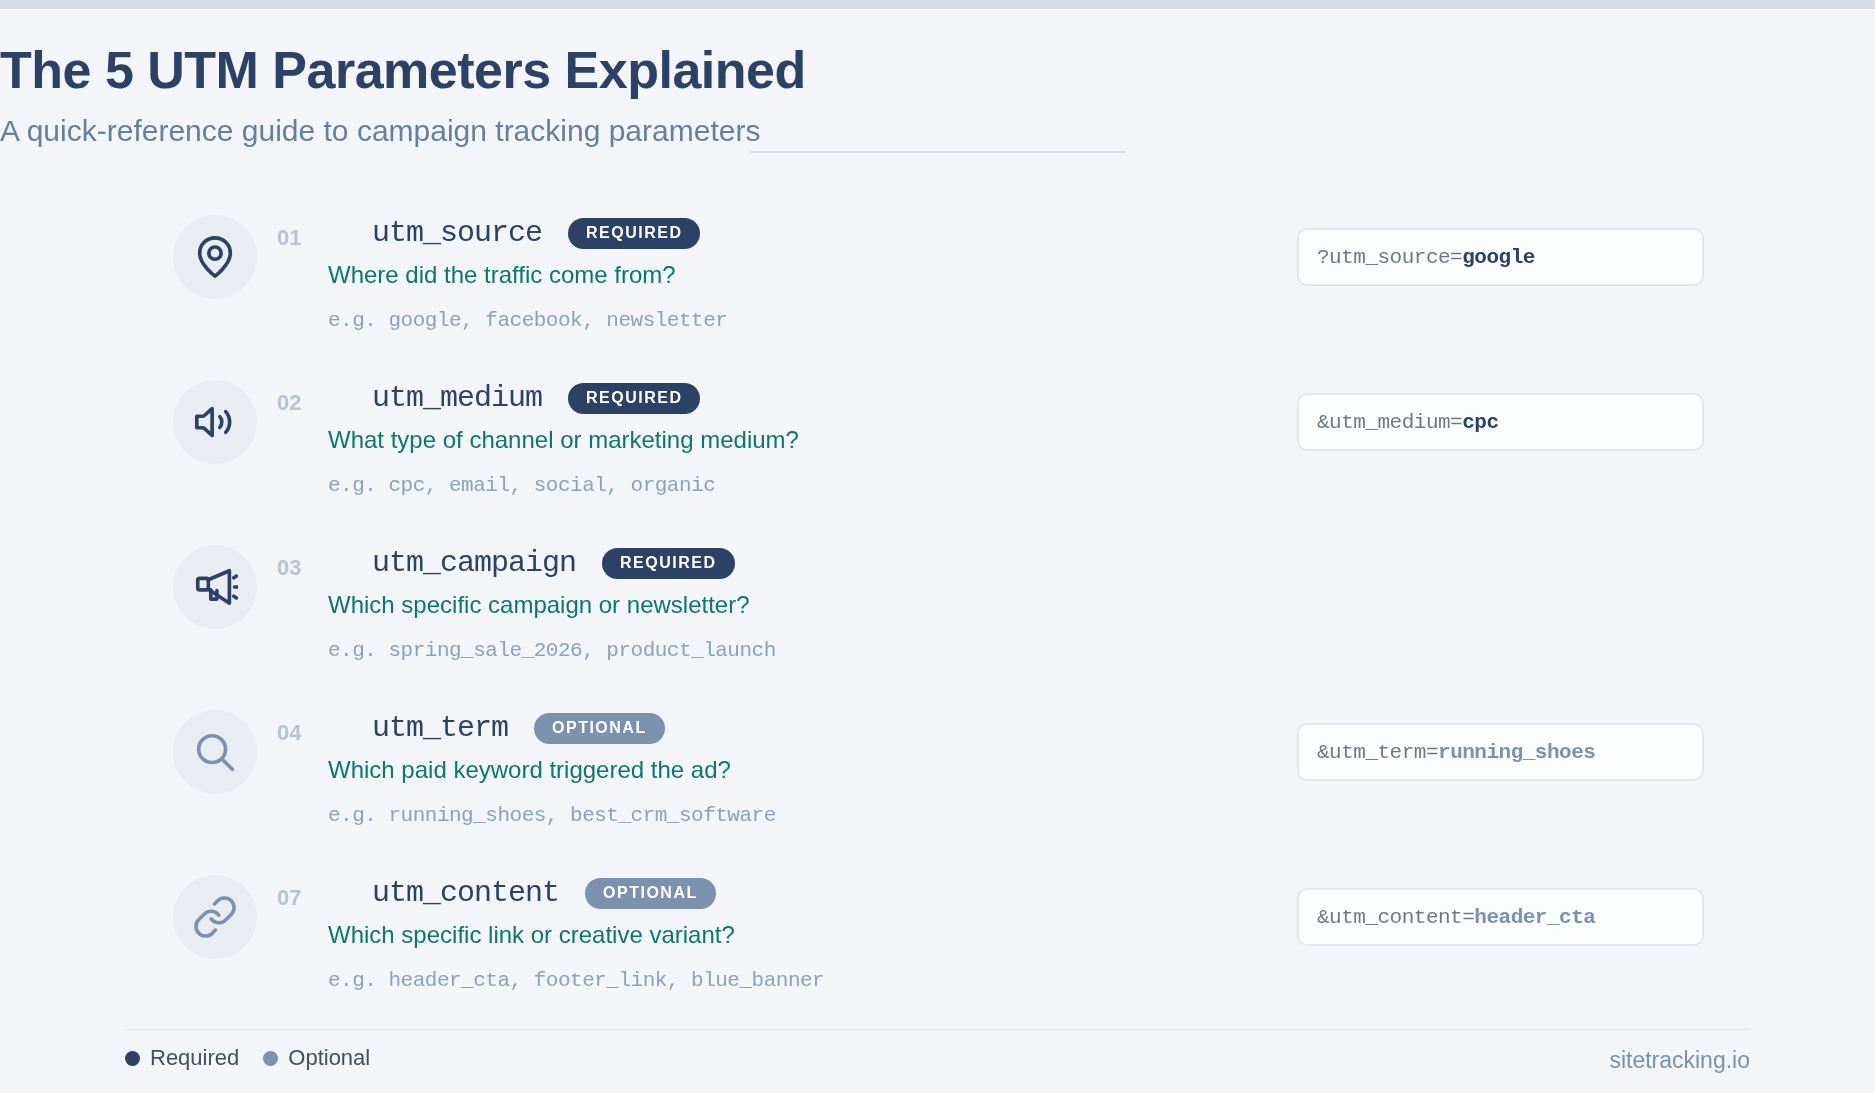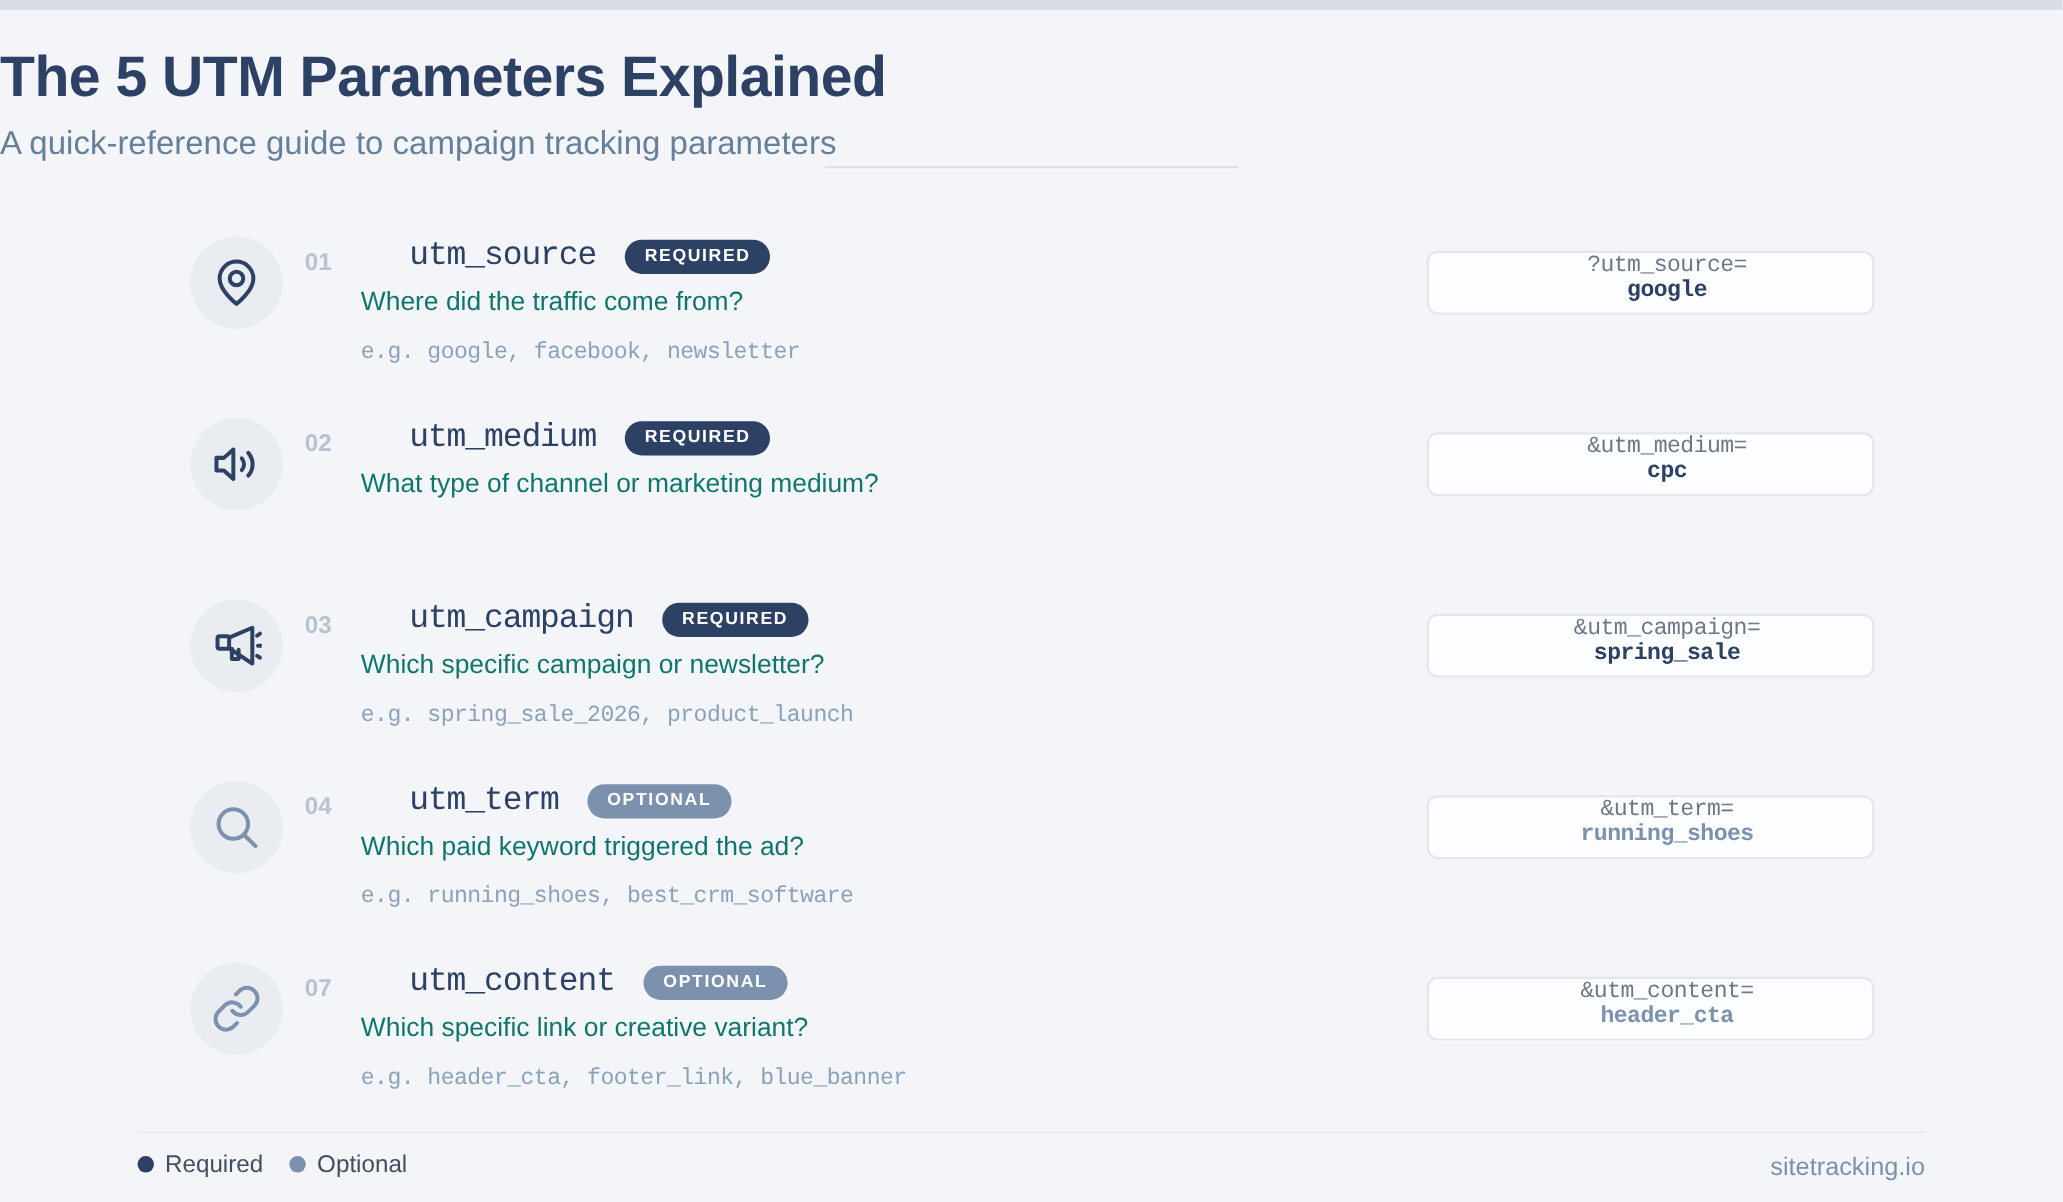--- a/index.html
+++ b/index.html
@@ -48,22 +48,22 @@
   .row.optional .badge { background:#7b91ad; }
   .row-desc { margin-top:11px; font-size:24px; color:#0f766e; }
   .row-examples {
     margin-top:20px; font-family:"Liberation Mono", monospace;
     font-size:21px; color:#8ba2ba; letter-spacing:-0.5px;
   }
 
   .codebox {
     position:absolute; left:1297px; top:16px; width:407px; height:58px;
     background:#fcfdfe; border:2px solid #e3e7ed; border-radius:10px;
-    display:flex; align-items:center; padding-left:30px;
-    font-family:"Liberation Mono", monospace; font-size:21px; letter-spacing:-0.5px;flex-direction:column;
+    display:flex; align-items:center; padding-left:18px;
+    font-family:"Liberation Mono", monospace; font-size:21px; letter-spacing:-0.5px;
   }
   .code-prefix { color:#6f7888; }
   .code-value { font-weight:bold; }
   .row.required .code-value { color:#2d4164; }
   .row.optional .code-value { color:#7b91ad; }
 
   
   .footer-rule { position:absolute; top:1029px; left:125px; width:1625px; height:1px; background:#e3e6eb; border:none; }
   .legend { position:absolute; left:125px; top:1045px; display:flex; align-items:center; gap:24px; }
   .legend-item { display:flex; align-items:center; gap:10px; font-size:22px; color:#434f61; }
@@ -114,20 +114,21 @@
         <path d="M17.6 6.6a8.2 8.2 0 0 1 0 10.8"></path>
       </svg>
     </div>
     <div class="row-number">02</div>
     <div class="row-body">
       <div class="title-line">
         <span class="param-name">utm_medium</span>
         <span class="badge">REQUIRED</span>
       </div>
       <div class="row-desc">What type of channel or marketing medium?</div>
+      <div class="row-examples">e.g. cpc, email, social, organic</div>
     </div>
     <div class="codebox">
       <span class="code-prefix">&amp;utm_medium=</span>
         <span class="code-value">cpc</span>
     </div>
   </div>
 
   <div class="row required" style="top:542px;">
     <div class="icon-wrap">
       <svg viewBox="0 0 24 24" fill="none" stroke="currentColor" stroke-width="1.9" stroke-linecap="round" stroke-linejoin="round">
@@ -141,24 +142,20 @@
     </div>
     <div class="row-number">03</div>
     <div class="row-body">
       <div class="title-line">
         <span class="param-name">utm_campaign</span>
         <span class="badge">REQUIRED</span>
       </div>
       <div class="row-desc">Which specific campaign or newsletter?</div>
       <div class="row-examples">e.g. spring_sale_2026, product_launch</div>
     </div>
-    <div class="codebox">
-      <span class="code-prefix">&amp;utm_campaign=</span>
-        <span class="code-value">spring_sale</span>
-    </div>
   </div>
 
   <div class="row optional" style="top:707px;">
     <div class="icon-wrap">
       <svg viewBox="0 0 24 24" fill="none" stroke="currentColor" stroke-width="1.9" stroke-linecap="round" stroke-linejoin="round">
         <circle cx="10.5" cy="10.5" r="7"></circle>
         <line x1="15.8" y1="15.8" x2="21" y2="21"></line>
       </svg>
     </div>
     <div class="row-number">04</div>

